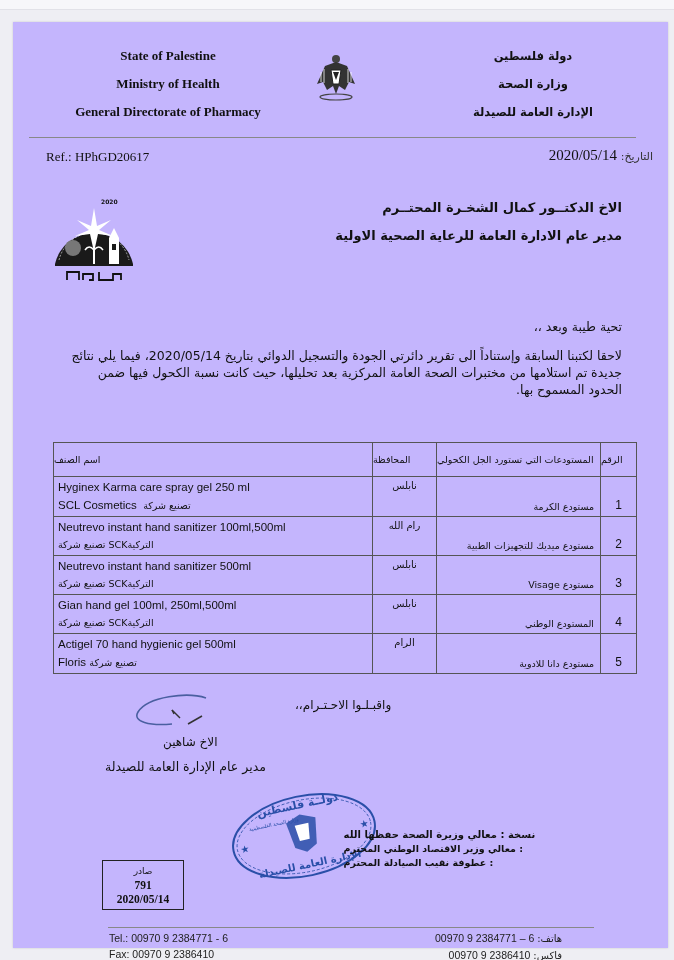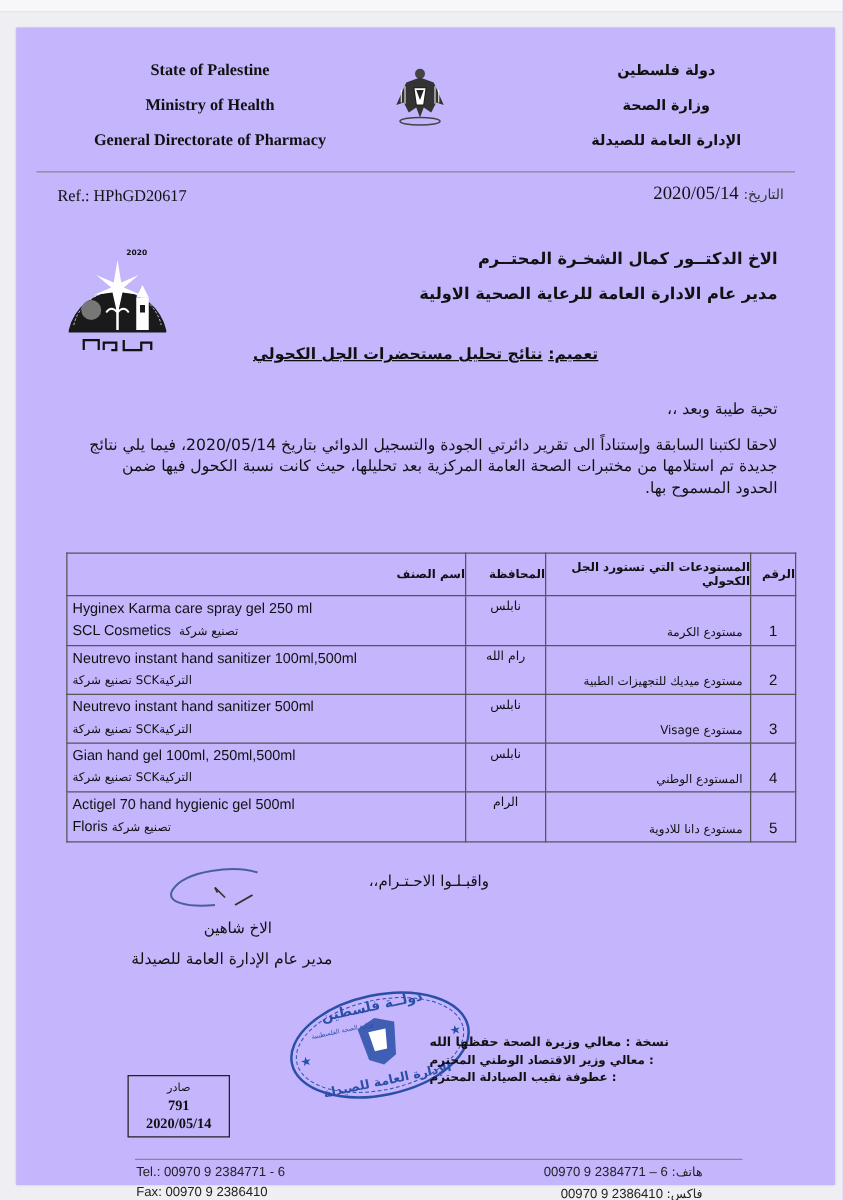--- a/index.html
+++ b/index.html
@@ -19,40 +19,40 @@
       background: #f7f7fa; border-bottom: 1px solid #e2e2e8;
     }
 
     
     .hdr-en { position: absolute; top: 20px; left: 40px; width: 230px; text-align: center; font-family: "Liberation Serif", serif; font-weight: bold; font-size: 13px; line-height: 28px; }
     .hdr-ar { position: absolute; top: 20px; left: 430px; width: 180px; text-align: center; direction: rtl; font-family: "DejaVu Sans", sans-serif; font-weight: bold; font-size: 11.5px; line-height: 28px; }
     .emblem { position: absolute; left: 300px; top: 28px; width: 46px; height: 52px; }
     .hr-top { position: absolute; left: 16px; top: 115px; width: 607px; border-top: 1px solid #888; }
 
     .ref { position: absolute; left: 33px; top: 127px; font-size: 13px; }
-    .date { position: absolute; right: 41px; top: 125px; font-size: 15px; direction: rtl; }
+    .date { position: absolute; right: 15px; top: 125px; font-size: 15px; direction: rtl; }
     .date .lbl { font-family: "DejaVu Sans", sans-serif; font-size: 11px; color: #333; }
 
     .logo { position: absolute; left: 36px; top: 172px; width: 90px; height: 96px; }
 
     .addressee { position: absolute; right: 46px; top: 172px; direction: rtl; text-align: right; font-family: "DejaVu Sans", sans-serif; font-weight: bold; font-size: 13px; line-height: 28px; }
     .subject { position: absolute; left: 0; width: 655px; top: 253px; text-align: center; direction: rtl; font-family: "DejaVu Sans", sans-serif; font-weight: bold; font-size: 12.5px; }
     .subject span { text-decoration: underline; }
 
     .greeting { position: absolute; right: 46px; top: 297px; direction: rtl; font-family: "DejaVu Sans", sans-serif; font-size: 12.5px; }
     .body-text { position: absolute; right: 46px; top: 325px; width: 560px; direction: rtl; text-align: right; font-family: "DejaVu Sans", sans-serif; font-size: 12.5px; line-height: 17px; }
 
     
     table.items {
       position: absolute; left: 40px; top: 420px; width: 584px;
       border-collapse: collapse; direction: rtl;
       font-family: "DejaVu Sans", sans-serif;
     }
     table.items th, table.items td { border: 1px solid #555; vertical-align: top; }
-    table.items th { font-size: 9.5px; font-weight: bold; height: 34px; vertical-align: middle; text-align: right; }
+    table.items th { font-size: 9.5px; font-weight: normal; height: 34px; vertical-align: middle; text-align: left; }
     table.items th.c-num { width: 36px; }
     table.items th.c-store { width: 164px; }
     table.items th.c-gov { width: 64px; }
     table.items td { height: 38px; font-size: 9.5px; }
     td.num { text-align: center; vertical-align: bottom !important; padding-bottom: 4px; font-family: "Liberation Sans", sans-serif; font-size: 12px !important; }
     td.store { text-align: right; vertical-align: bottom !important; padding: 16px 6px 4px 0; }
     td.gov { text-align: center; padding-top: 3px; font-size: 10px !important; }
     td.product { text-align: left; direction: ltr; padding: 1px 4px; font-family: "Liberation Sans", sans-serif; font-size: 11.5px !important; line-height: 18px; }
     td.product .maker { display: block; }
     td.product .maker-ar { font-family: "DejaVu Sans", sans-serif; font-size: 9.5px; }
@@ -139,24 +139,20 @@
     <circle cx="24" cy="54" r="8" fill="#777"></circle>
     <path d="M18 86 L18 78 L30 78 L30 86 M34 86 L34 80 L44 80 L44 86 L40 86 M50 78 L50 86 L64 86 L64 80 L72 80 L72 86" fill="none" stroke="#111" stroke-width="1.8"></path>
     <text x="52" y="10" font-size="6" font-family="DejaVu Sans, sans-serif" font-weight="bold" fill="#111">2020</text>
   </svg>
 
   <div class="addressee">
     <div>الاخ الدكتــور كمال الشخـرة المحتــرم</div>
     <div>مدير عام الادارة العامة للرعاية الصحية الاولية</div>
   </div>
 
-  <div class="subject">
-    <span>تعميم:</span>
-    <span>نتائج تحليل مستحضرات الجل الكحولي</span>
-  </div>
 
   <div class="greeting">تحية طيبة وبعد ،،</div>
   <div class="body-text">لاحقا لكتبنا السابقة وإستناداً الى تقرير دائرتي الجودة والتسجيل الدوائي بتاريخ 2020/05/14، فيما يلي نتائج جديدة تم استلامها من مختبرات الصحة العامة المركزية بعد تحليلها، حيث كانت نسبة الكحول فيها ضمن الحدود المسموح بها.</div>
 
   <table class="items">
     <thead>
       <tr>
         <th class="c-num">الرقم</th>
         <th class="c-store">المستودعات التي تستورد الجل الكحولي</th>
         <th class="c-gov">المحافظة</th>

